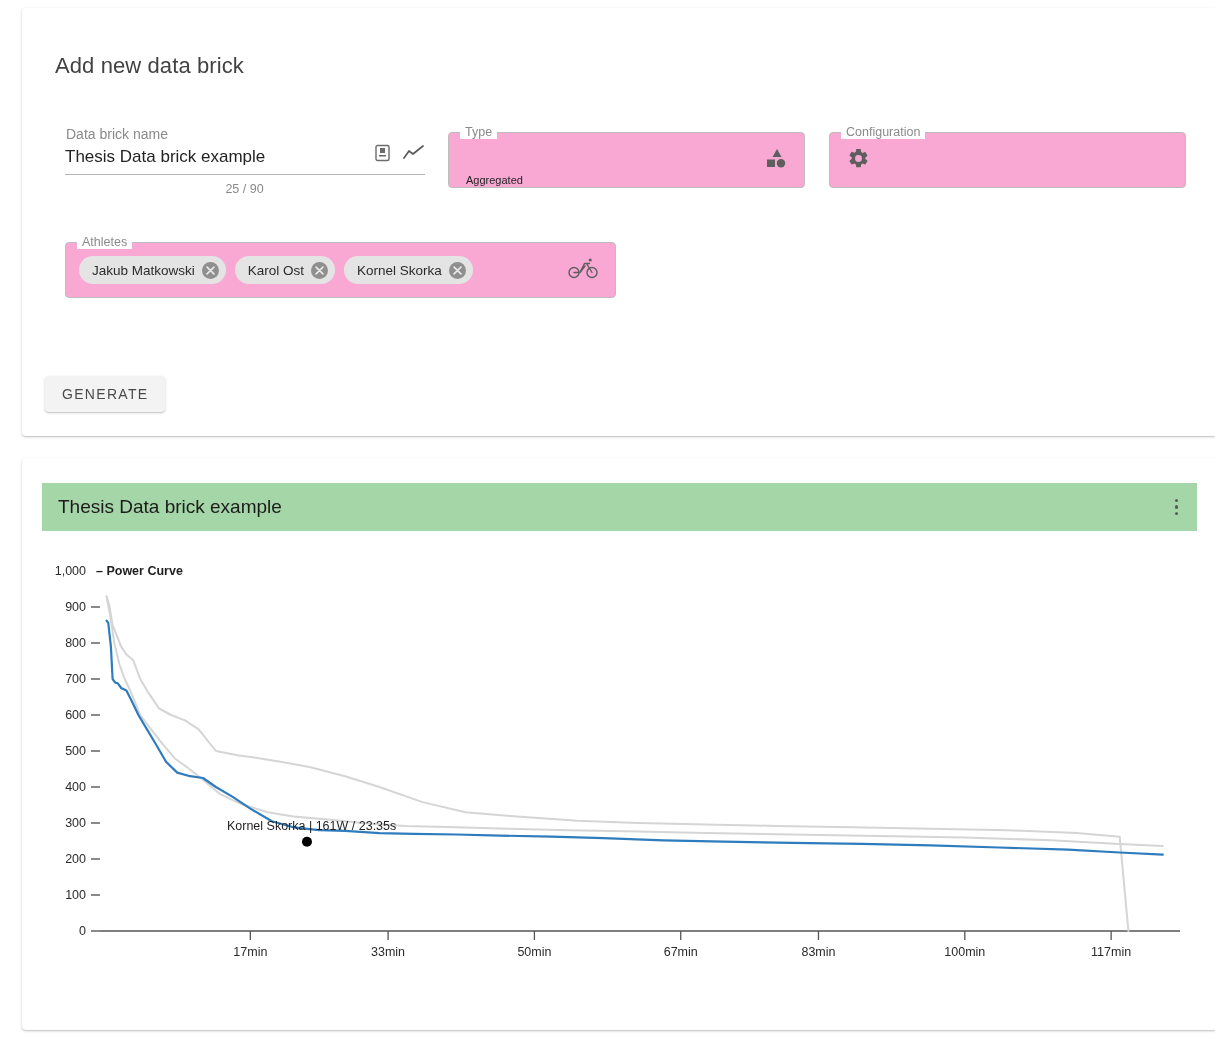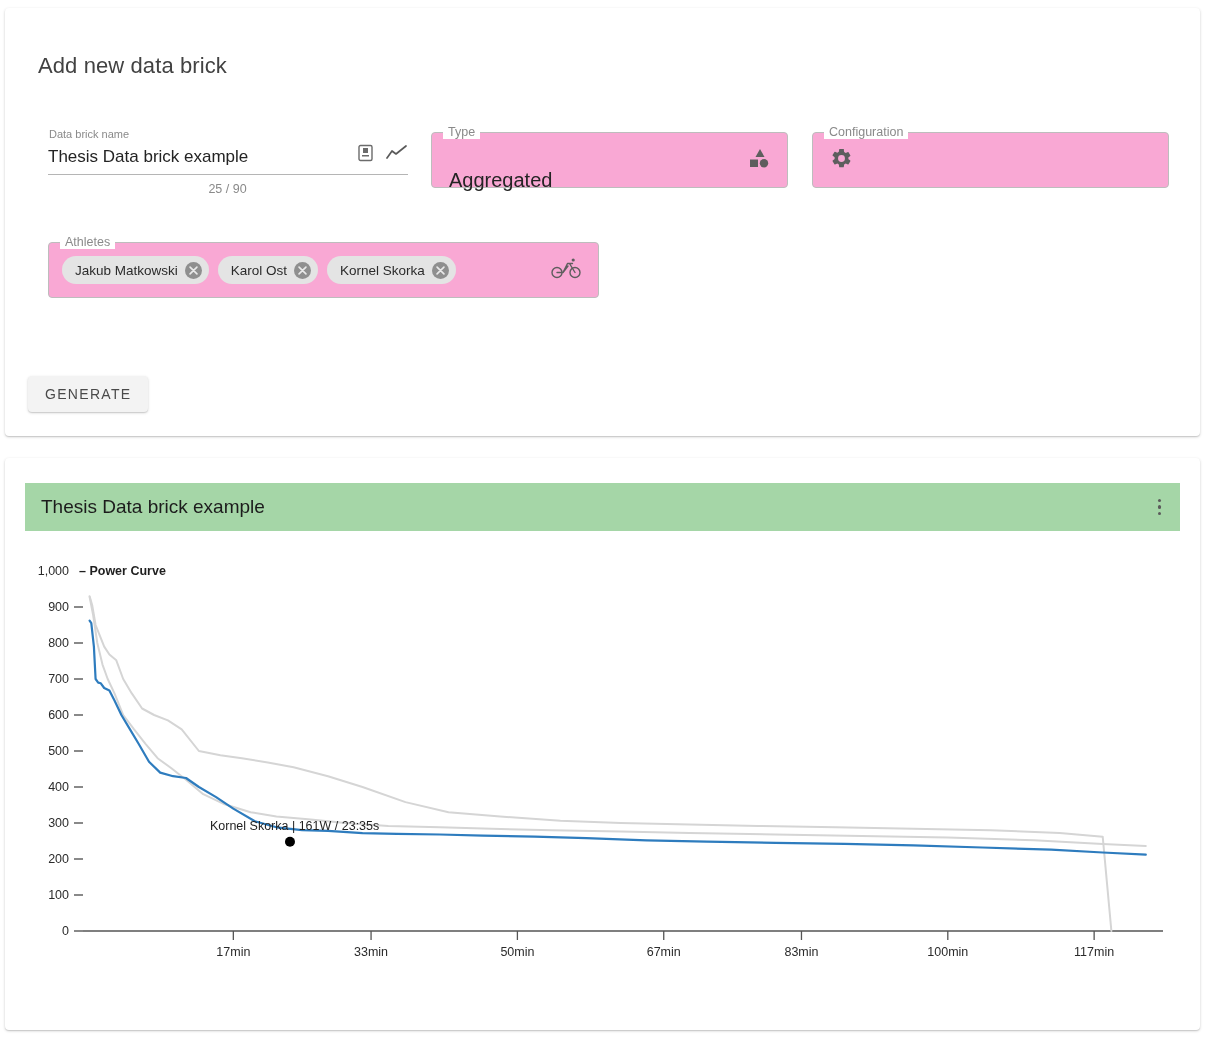--- a/index.html
+++ b/index.html
@@ -12,21 +12,21 @@
     height: 1055px;
     font-family: "Liberation Sans", sans-serif;
     color: #212121;
     -webkit-font-smoothing: antialiased;
   }
   .page {
     width: 1215px;
     height: 1055px;
     position: relative;
     box-sizing: border-box;
-    padding: 8px 5px;
+    padding: 8px 22px;
     background: #ffffff;
   }
 
   
   .card {
     background: #ffffff;
     border-radius: 4px;
     box-shadow: 0 1px 3px rgba(0,0,0,0.18), 0 1px 1px rgba(0,0,0,0.10);
     box-sizing: border-box;
   }
@@ -56,21 +56,21 @@
   }
 
   
   .field-filled {
     position: absolute;
     left: 43px;
     top: 118px;
     width: 360px;
   }
   .field-filled .fl-label {
-    font-size: 11px;
+    font-size: 14px;
     color: #8a8a8a;
     line-height: 16px;
     padding-left: 1px;
   }
   .field-filled .fl-row {
     display: flex;
     align-items: flex-end;
     border-bottom: 1px solid #b5b5b5;
     padding-bottom: 6px;
     margin-top: 2px;
@@ -117,21 +117,21 @@
   }
   .field-outlined .ol-body {
     display: flex;
     align-items: center;
     height: 100%;
     padding: 0 17px 0 17px;
     box-sizing: border-box;
   }
   .field-outlined .ol-value {
     flex: 1;
-    font-size: 20px;
+    font-size: 11px;
     color: #242424;
     margin-top: 40px;
   }
 
   #type-field      { left: 426px; top: 124px; width: 357px; height: 56px; }
   #config-field    { left: 807px; top: 124px; width: 357px; height: 56px; }
   #athletes-field  { left: 43px;  top: 234px; width: 551px; height: 56px; }
   #timerange-field { left: 617px; top: 234px; width: 547px; height: 56px; }
 
   

